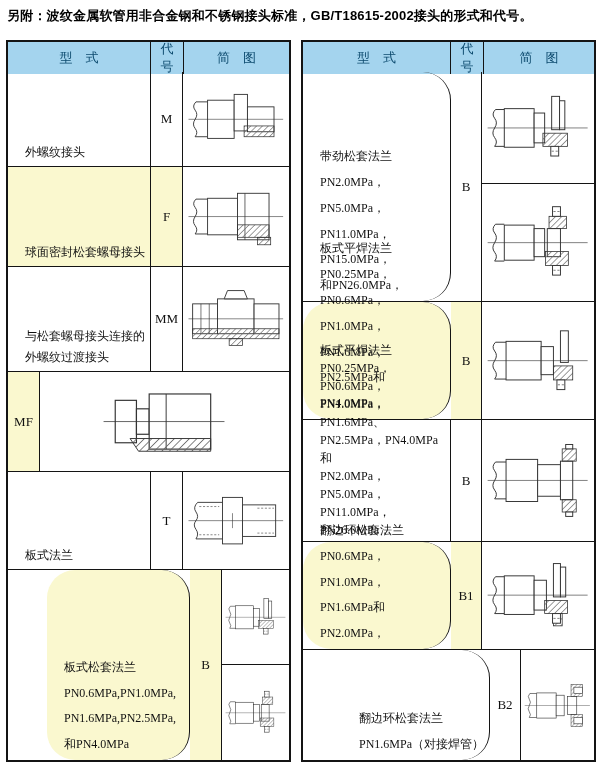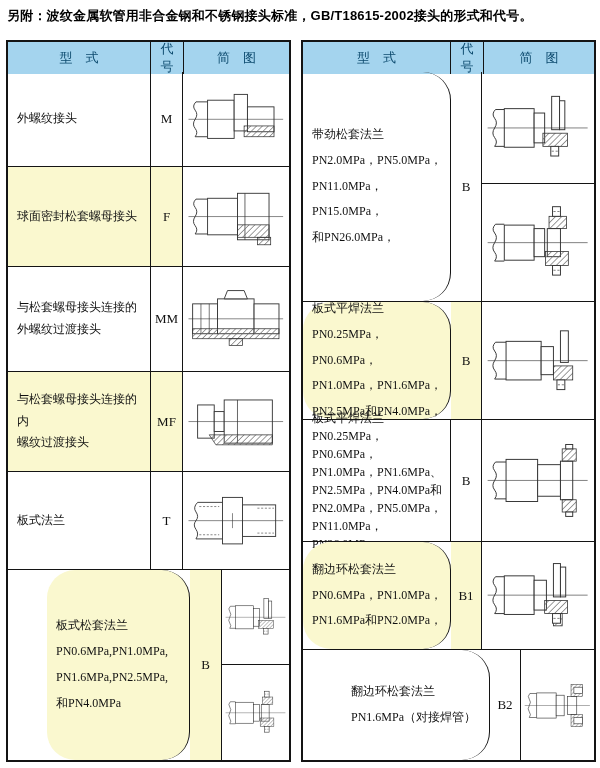--- a/index.html
+++ b/index.html
@@ -7,21 +7,21 @@
   .title{position:absolute;left:7px;top:7px;font-size:13px;font-weight:bold;color:#000;letter-spacing:.2px;}
   .tbl{position:absolute;top:40px;border:2px solid #141414;box-sizing:border-box;display:flex;flex-direction:column;background:#fff;}
   .tbl.left{left:6px;width:285px;height:722px;}
   .tbl.right{left:301px;width:295px;height:722px;}
   .row{display:flex;border-bottom:1px solid #141414;box-sizing:border-box;flex:0 0 auto;}
   .row.lastrow{border-bottom:none;margin-left:39px;}
   .cell{box-sizing:border-box;}
   .ct,.cc{border-right:1px solid #141414;}
   .left .ct{width:143px;}  .left .cc{width:32px;}
   .right .ct{width:148px;} .right .cc{width:31px;}
-  .ct{display:flex;flex-direction:column;justify-content:center;padding:2px 4px 2px 9px;
+  .ct{display:flex;flex-direction:column;justify-content:flex-end;padding:2px 4px 2px 17px;
       font-family:"Liberation Serif",serif;font-size:12px;line-height:1.8;color:#111;}
   .cc{display:flex;align-items:center;justify-content:center;font-family:"Liberation Serif",serif;font-size:13px;color:#111;}
   .cd{flex:1;display:flex;flex-direction:column;min-width:0;}
   .hd{background:#a4d4ee;display:flex;flex-direction:row;align-items:center;justify-content:center;
       font-family:"Liberation Serif",serif;font-size:13px;color:#0c4a6e;padding:16px;}
   .row.y .ct,.row.y .cc{background:#faf8cf;}
   .sub{border-bottom:1px solid #141414;display:flex;box-sizing:border-box;}
   .sub.lastsub{border-bottom:none;}
   .diag{flex:1;display:flex;align-items:center;justify-content:center;min-width:0;min-height:0;}
   .diag svg{width:94%;height:90%;}
@@ -111,24 +111,20 @@
             <rect x="82" y="24" width="30" height="36" fill="#fff" stroke="#333" stroke-width="1.1"></rect>
             <rect x="8" y="54" width="104" height="12" fill="url(#h2)" stroke="#333" stroke-width="0.9"></rect>
             <rect x="52" y="66" width="16" height="8" fill="url(#h2)" stroke="#333" stroke-width="0.9"></rect>
             <line x1="3" y1="42" x2="117" y2="42" stroke="#333" stroke-width="0.7"></line>
           </svg>
         </div>
     </div>
   </div>
 
   <div class="row y" style="height:100px">
-    <div class="cell ct">
-      <div>与松套螺母接头连接的内</div>
-      <div>螺纹过渡接头</div>
-    </div>
     <div class="cell cc">MF</div>
     <div class="cell cd">
       <div class="diag">
           <svg viewBox="0 0 120 84" preserveAspectRatio="xMidYMid meet">
             <defs>
               <pattern id="h3" width="5" height="5" patternUnits="userSpaceOnUse" patternTransform="rotate(45)">
                 <line x1="0" y1="0" x2="0" y2="5" stroke="#666" stroke-width="1.5"></line>
               </pattern>
             </defs>
             <rect x="14" y="22" width="20" height="40" fill="#fff" stroke="#333" stroke-width="1.1"></rect>

